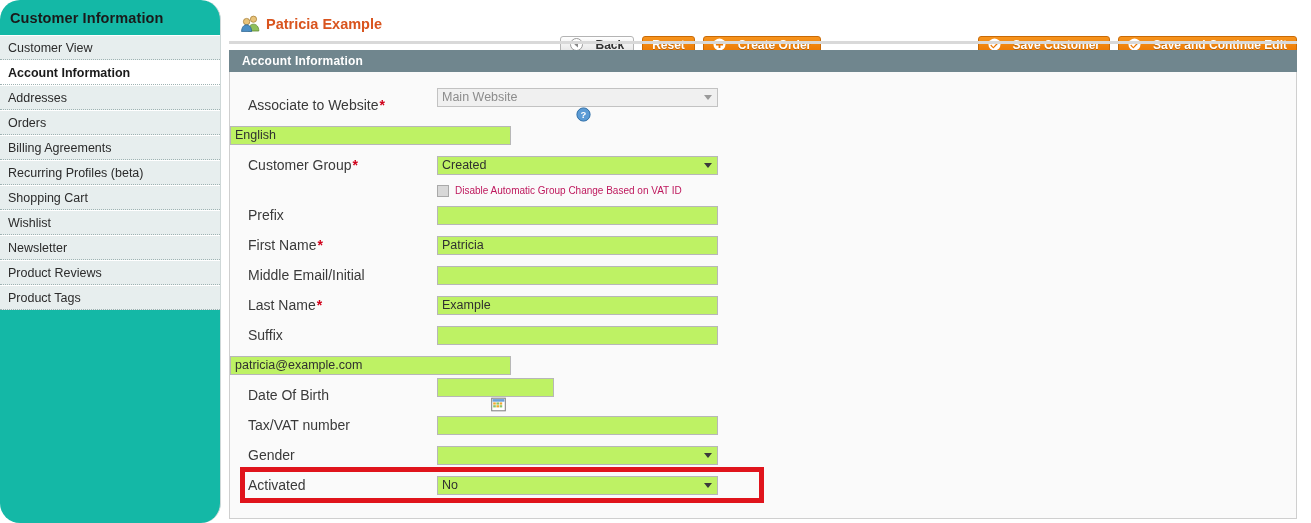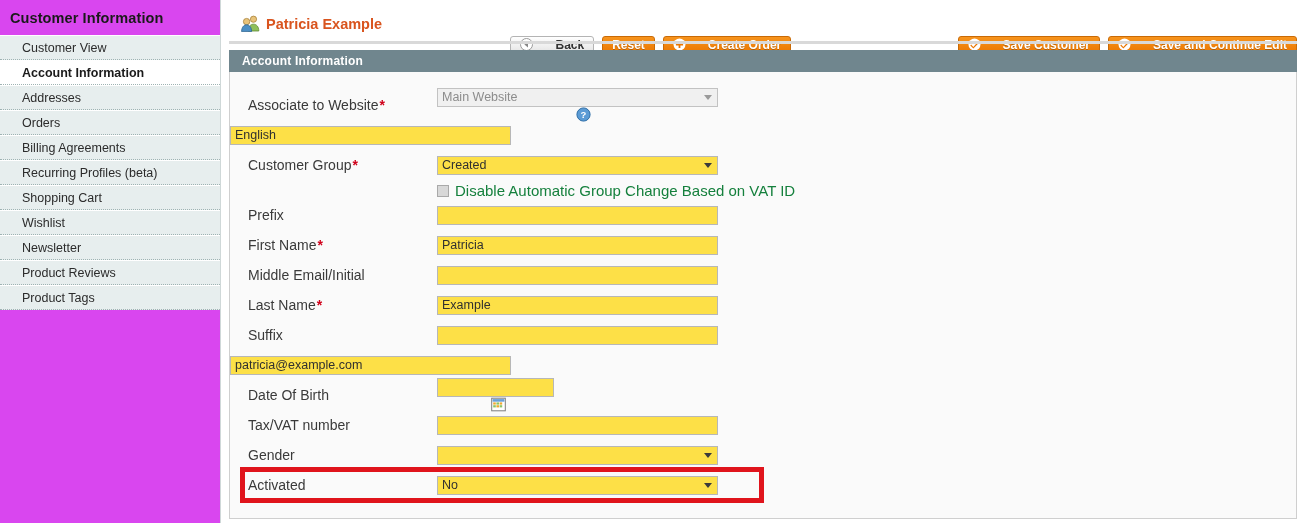--- a/index.html
+++ b/index.html
@@ -18,37 +18,38 @@
   }
 
   
   .page { display: flex; width: 1311px; height: 523px; }
 
   
   .sidebar {
     width: 221px;
     min-width: 221px;
     height: 523px;
-    background: #d946ef;
+    background: #14b8a6;
     border-right: 1px solid #cfd8d8;
     box-sizing: border-box;
     position: relative;
+    border-radius: 20px;
   }
   .sidebar-title {
     font-size: 14.5px;
     font-weight: bold;
     color: #1a1a1a;
     padding: 10px 0 9px 10px;
     letter-spacing: 0.1px;
   }
   .side-items { padding: 0; margin: 0; }
   .side-item {
     height: 25px;
     line-height: 25px;
-    padding-left: 22px;
+    padding-left: 8px;
     font-size: 12.5px;
     color: #2b2b2b;
     background: #e7eeee;
     border-bottom: 1px dotted #9fb3b3;
     border-top: 1px solid #ffffff;
     box-sizing: border-box;
     white-space: nowrap;
     overflow: hidden;
   }
   .side-item.active {
@@ -88,21 +89,21 @@
     position: absolute;
     right: 14px;
     top: 14px;
     display: flex;
     gap: 8px;
     align-items: center;
   }
   .btn {
     display: inline-flex;
     align-items: center;
-    gap: 22px;
+    gap: 12px;
     height: 18px;
     padding: 0 9px;
     font-size: 12px;
     font-weight: bold;
     color: #ffffff;
     border-radius: 3px;
     box-sizing: border-box;
     white-space: nowrap;
     cursor: pointer;
     border: 1px solid transparent;
@@ -180,21 +181,21 @@
     white-space: nowrap;
   }
   .req { color: #d0021b; font-weight: bold; margin-left: 1px; }
   .field { position: relative; display: flex; align-items: center; flex-direction: column; }
 
   input.txt, .sel {
     width: 281px;
     height: 19px;
     box-sizing: border-box;
     border: 1px solid #b7b7b7;
-    background: #fde047;
+    background: #bef264;
     font-family: "Liberation Sans", sans-serif;
     font-size: 12.5px;
     color: #303030;
     padding: 0 4px;
     line-height: 17px;
     outline: none;
   }
   input.txt.short { width: 117px; }
   .sel {
     display: flex;
@@ -230,21 +231,21 @@
   .subrow .spacer { width: 207px; min-width: 207px; }
   .cbx {
     width: 12px; height: 12px;
     border: 1px solid #a9a9a9;
     background: #d8d8d8;
     box-sizing: border-box;
     margin-right: 6px;
     cursor: pointer;
     flex: 0 0 12px;
   }
-  .cbx-label { font-size: 15px; color: #15803d; white-space: nowrap; }
+  .cbx-label { font-size: 10px; color: #be185d; white-space: nowrap; }
 
   
   .highlight {
     position: absolute;
     left: 10px;
     top: 423px;
     width: 524px;
     height: 31px;
     border: 5px solid #e0141c;
     box-sizing: border-box;

